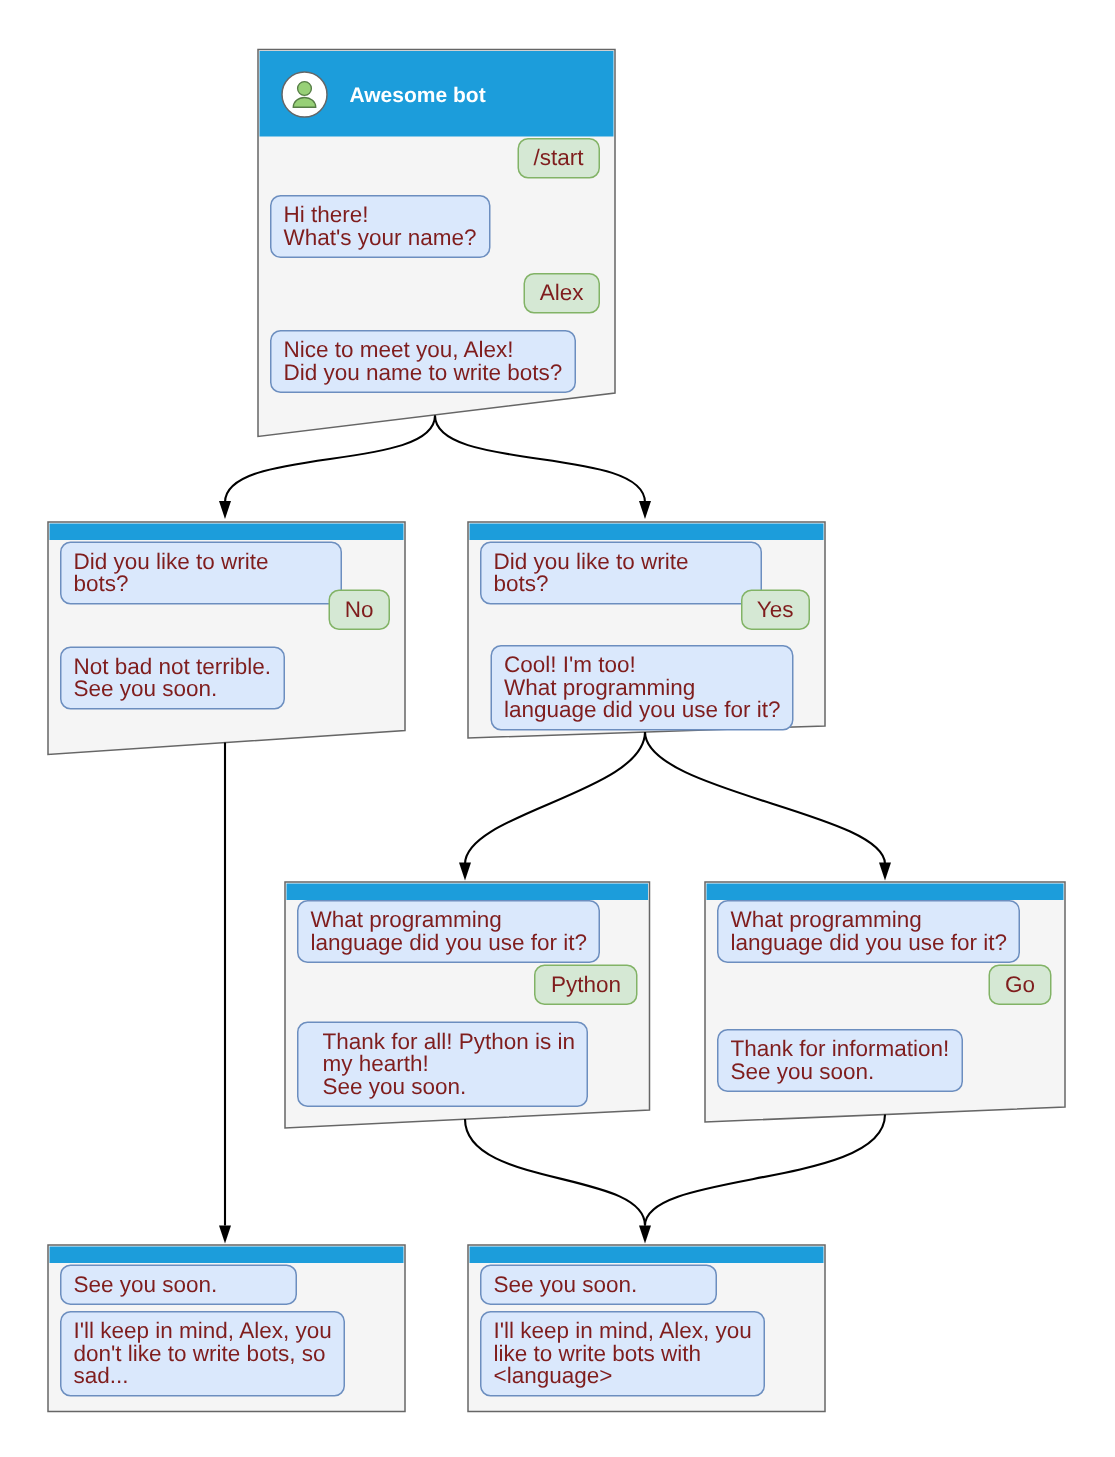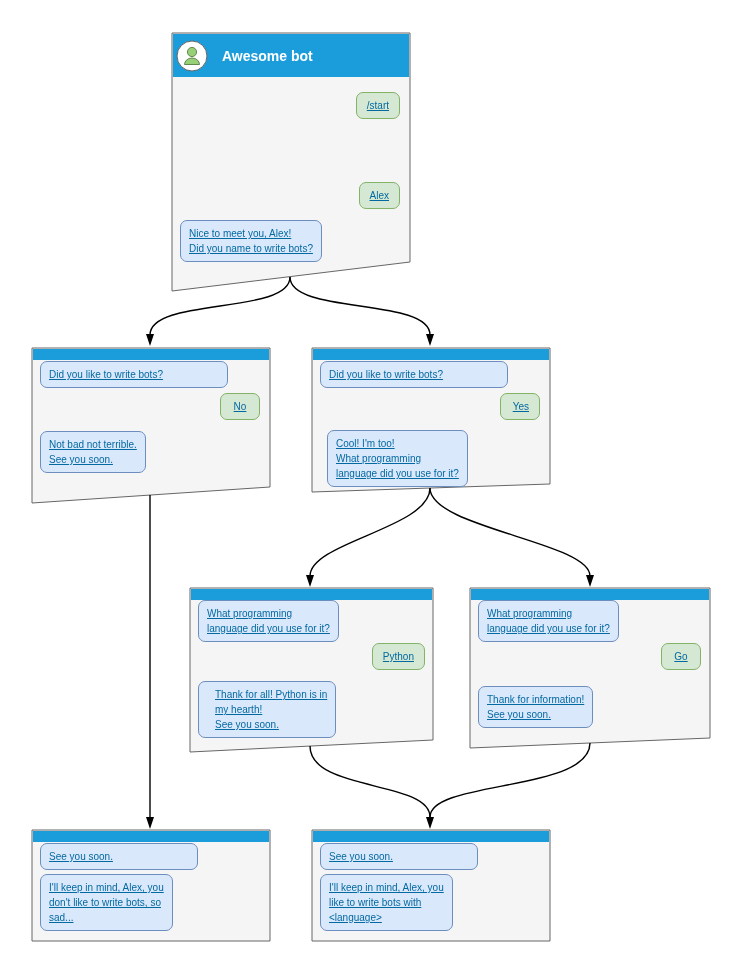--- a/index.html
+++ b/index.html
@@ -5,30 +5,30 @@
   * { margin: 0; padding: 0; box-sizing: border-box; }
   html, body { background: #ffffff; }
   body { font-family: "Liberation Sans", sans-serif; }
   #canvas { position: relative; width: 743px; height: 971px; background: var(--canvas-bg, #ffffff); overflow: hidden; margin: 0 auto; }
   #wire { position: absolute; left: 0; top: 0; }
   .win-shape { fill: var(--window-bg, #f5f5f5); stroke: var(--window-border, #666666); stroke-width: 1; }
   .arrow-line { fill: none; stroke: var(--arrow, #000000); stroke-width: 1.4; }
   .arrow-head { fill: var(--arrow, #000000); stroke: none; }
 
   .win { position: absolute; }
-  .win-header { position: absolute; left: 1px; top: 1px; right: 1px; height: 43px;
+  .win-header { position: absolute; left: 1px; top: 1px; right: 1px; height: 57px;
                 background: var(--header-blue, #1c9ddb); display: flex; align-items: center;
-                gap: 14px; padding: 0 3px; }
+                gap: 14px; padding: 0 14px; }
   .win-bar { position: absolute; left: 1px; top: 1px; right: 1px; height: 11px;
              background: var(--header-blue, #1c9ddb); }
   .bot-title { color: #ffffff; font-weight: bold; font-size: 14px; }
   .avatar { width: 32px; height: 32px; display: block; }
 
-  .bubble { position: absolute; font-size: 10px; line-height: 15px; padding: 5px 8px;
-            border-radius: 7px; white-space: pre-line; color: #0369a1; text-decoration: underline; }
+  .bubble { position: absolute; font-size: 15px; line-height: 15px; padding: 5px 8px;
+            border-radius: 7px; white-space: pre-line; color: #7f1d1d; }
   .bubble.bot { background: var(--bot-bubble-bg, #dae8fc); border: 1px solid var(--bot-bubble-border, #6c8ebf); }
   .bubble.user { background: var(--user-bubble-bg, #d5e8d4); border: 1px solid var(--user-bubble-border, #82b366);
                  text-align: center; min-width: 40px; padding: 5px 10px; }
 </style>
 </head>
 <body>
 
 <div id="canvas">
 
   <svg id="wire" width="743" height="971" viewBox="0 0 743 971">
@@ -64,20 +64,22 @@
   <div class="win" style="left:172px; top:33px; width:238px; height:258px;">
     <div class="win-header">
       <svg class="avatar" viewBox="0 0 32 32">
         <circle cx="16" cy="16" r="15" fill="#ffffff" stroke="#666666" stroke-width="1"></circle>
         <circle cx="16" cy="12" r="4.6" fill="#97d077" stroke="#567d46" stroke-width="0.9"></circle>
         <path d="M8.5 24.5 a7.5 6.5 0 0 1 15 0 z" fill="#97d077" stroke="#567d46" stroke-width="0.9"></path>
       </svg>
       <span class="bot-title">Awesome bot</span>
     </div>
     <div class="bubble user" style="top:59px; right:10px;">/start</div>
+    <div class="bubble bot" style="top:97px; left:8px;">Hi there!
+What's your name?</div>
     <div class="bubble user" style="top:149px; right:10px;">Alex</div>
     <div class="bubble bot" style="top:187px; left:8px;">Nice to meet you, Alex!
 Did you name to write bots?</div>
   </div>
 
   <div class="win" style="left:32px; top:348px; width:238px; height:155px;">
     <div class="win-bar"></div>
     <div class="bubble bot" style="top:13px; left:8px; width:188px;">Did you like to write bots?</div>
     <div class="bubble user" style="top:45px; right:10px;">No</div>
     <div class="bubble bot" style="top:83px; left:8px;">Not bad not terrible.

